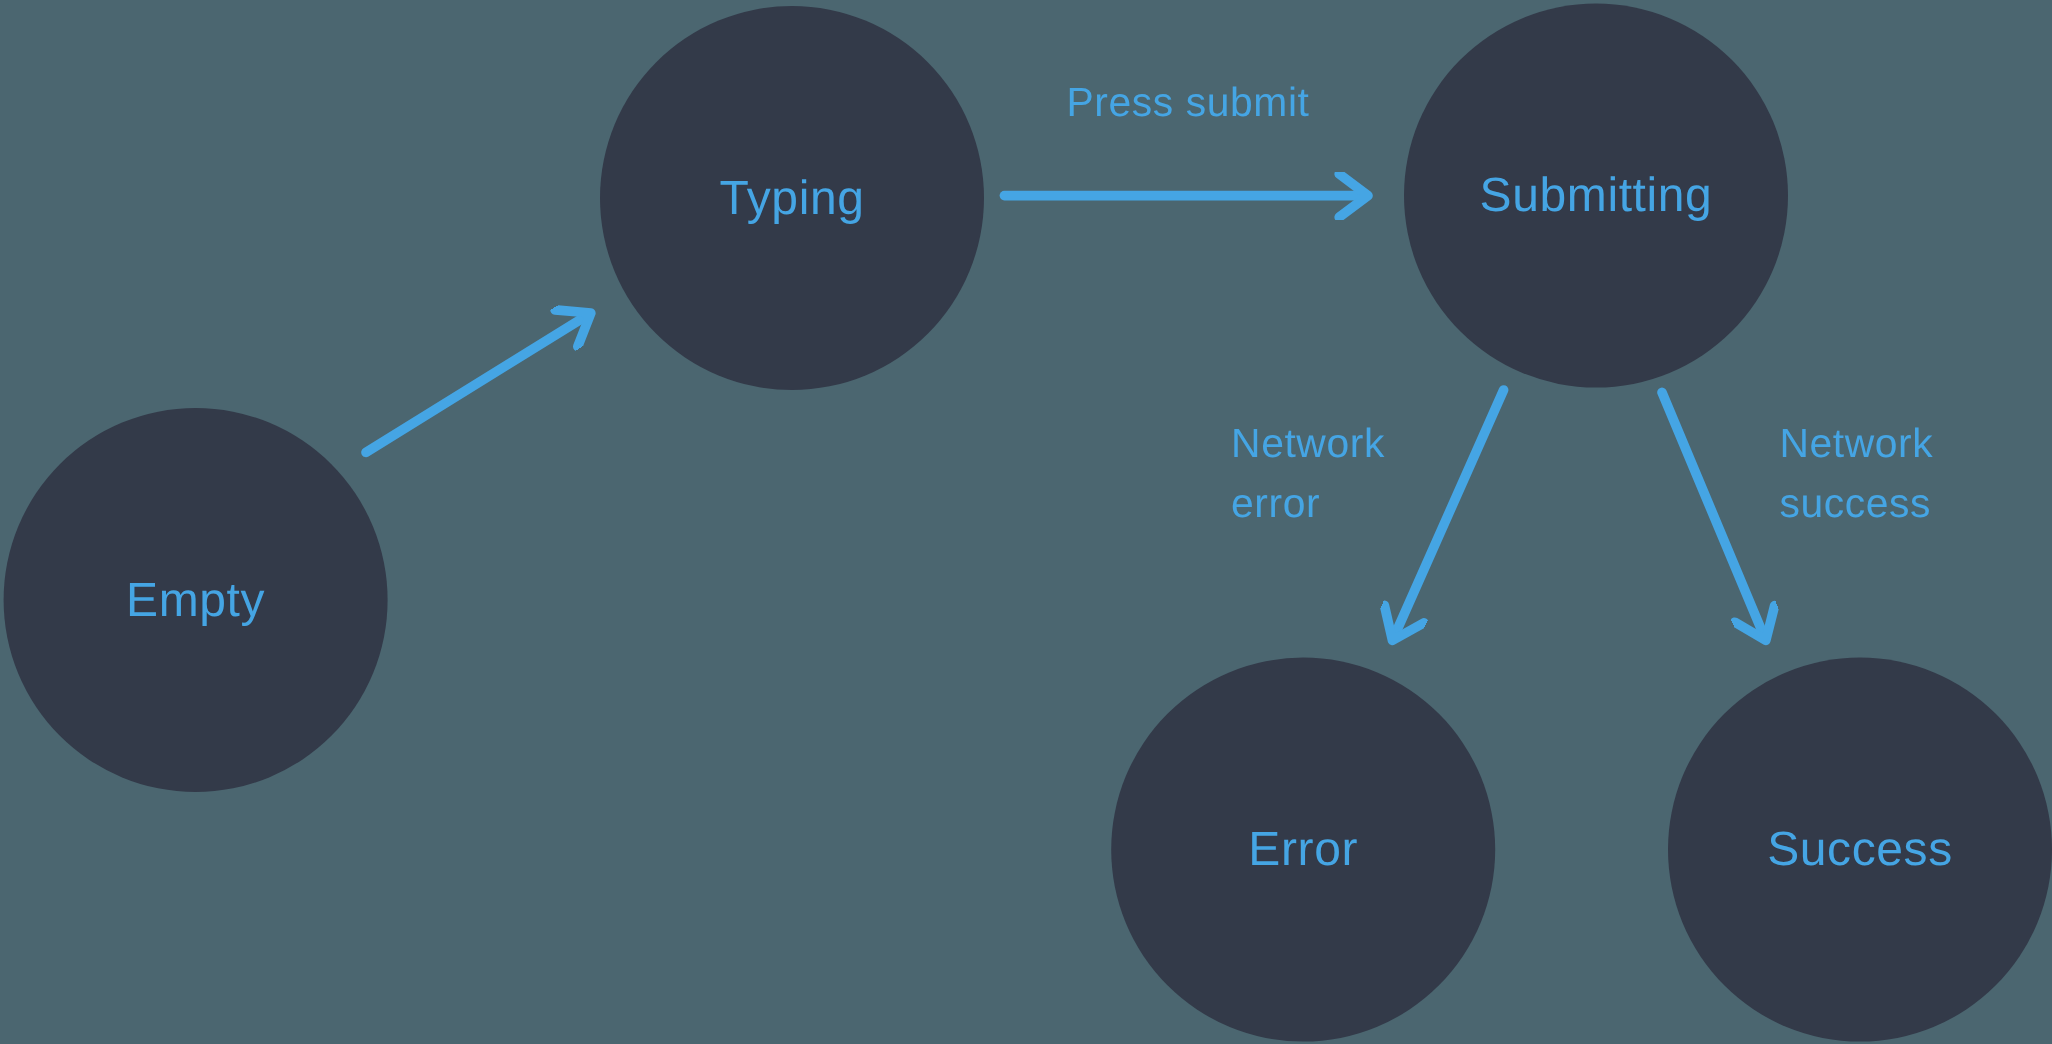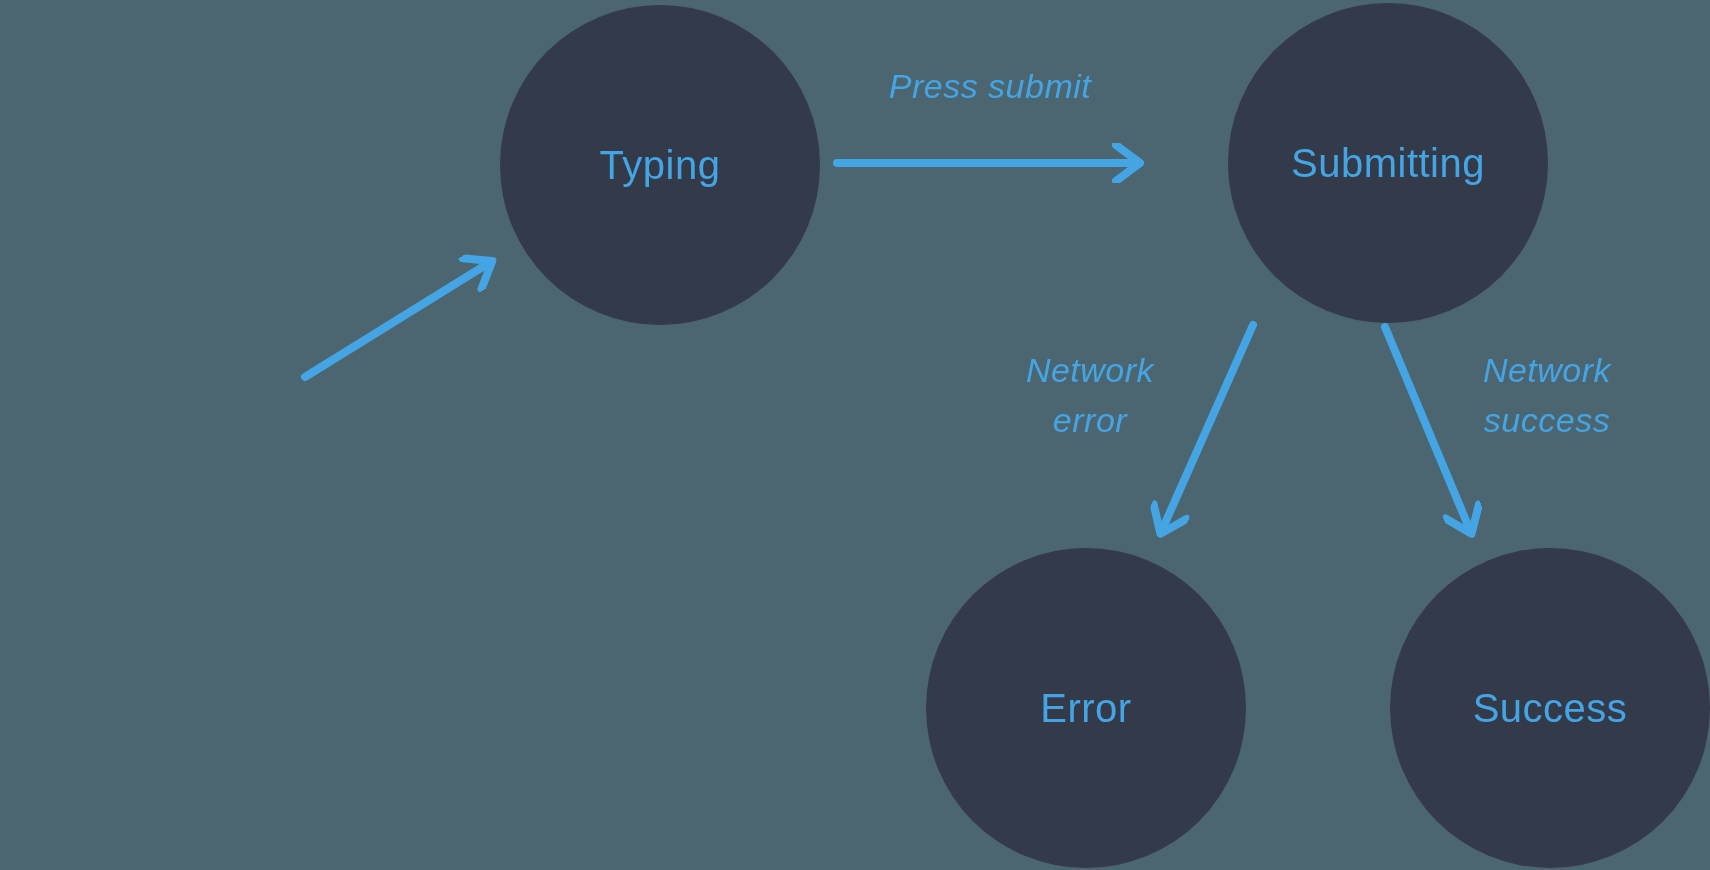--- a/index.html
+++ b/index.html
@@ -43,33 +43,31 @@
     justify-content: center;
   }
   .node-label {
     color: var(--accent);
     font-size: 40px;
     letter-spacing: 0.5px;
     text-align: center;
   }
   .node-empty      { left: 3px;    top: 340px; }
   .node-typing     { left: 500px;  top: 5px;   }
-  .node-submitting { left: 1228px; top: 3px;   }
+  .node-submitting { left: 1170px; top: 3px;   }
   .node-error      { left: 926px;  top: 548px; }
   .node-success    { left: 1390px; top: 548px; }
   .edge-label {
     position: absolute;
     transform: translateX(-50%);
     color: var(--accent);
     font-size: 34px;
     line-height: 50px;
     letter-spacing: 0.5px;
-    text-align: center;
     white-space: pre-line;
-    font-style: italic;
   }
   .label-start-typing    { left: 326px;  top: 185px; }
   .label-press-submit    { left: 990px;  top: 61px;  }
   .label-network-error   { left: 1090px; top: 345px; }
   .label-network-success { left: 1547px; top: 345px; }
 </style>
 </head>
 <body>
 
 <div class="canvas">
@@ -79,20 +77,23 @@
       <marker id="chevron" viewBox="0 0 40 40" refX="30" refY="20" markerWidth="40" markerHeight="40" markerUnits="userSpaceOnUse" orient="auto">
         <path d="M10 2 L34 20 L10 38" fill="none" stroke="#45A5E4" stroke-width="8" stroke-linecap="round" stroke-linejoin="round"></path>
       </marker>
     </defs>
     <line class="edge-line" x1="305" y1="377" x2="489" y2="263" marker-end="url(#chevron)"></line>
     <line class="edge-line" x1="837" y1="163" x2="1136" y2="163" marker-end="url(#chevron)"></line>
     <line class="edge-line" x1="1253" y1="325" x2="1162" y2="530" marker-end="url(#chevron)"></line>
     <line class="edge-line" x1="1385" y1="327" x2="1470" y2="530" marker-end="url(#chevron)"></line>
   </svg>
 
+  <div class="node node-empty">
+    <span class="node-label">Empty</span>
+  </div>
 
   <div class="node node-typing">
     <span class="node-label">Typing</span>
   </div>
 
   <div class="node node-submitting">
     <span class="node-label">Submitting</span>
   </div>
 
   <div class="node node-error">

